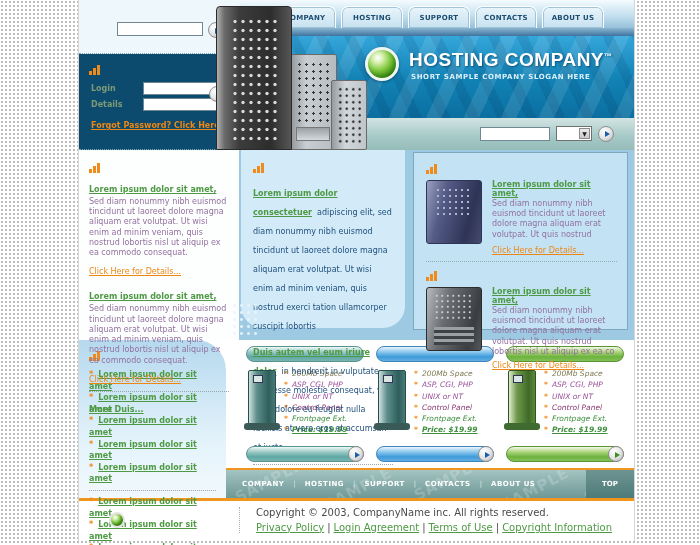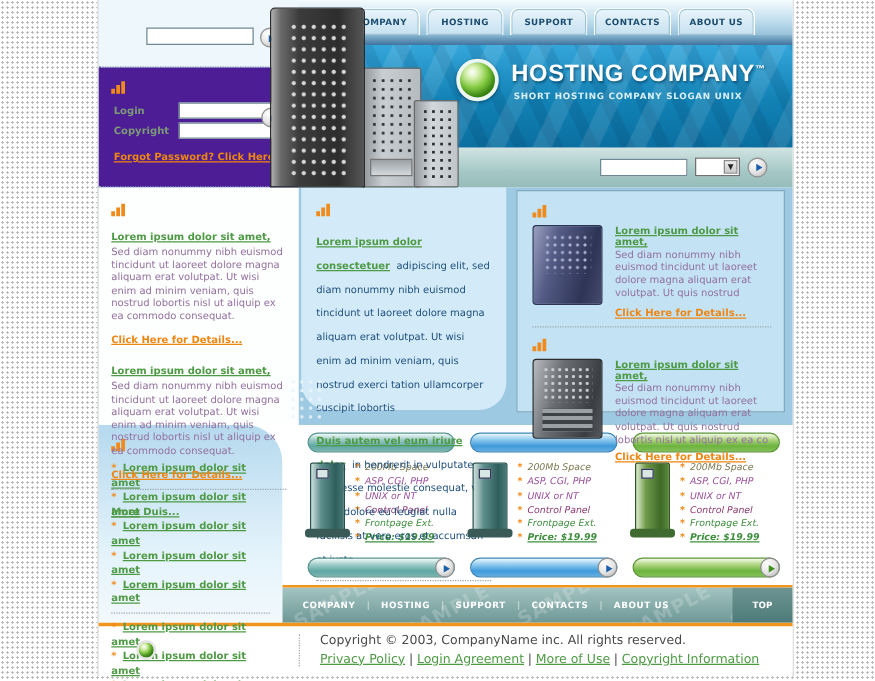--- a/index.html
+++ b/index.html
@@ -18,21 +18,21 @@
   
   .row1 { position:relative; height:150px; display:flex; }
   .col-left { width:160px; display:flex; flex-direction:column; background:#d9ecf5; }
   .mini-search { height:54px; background:#eef7fb; border-bottom:1px dotted #7fa8bc; padding:22px 0 0 38px; display:flex; align-items:flex-start; gap:5px; }
   .tinput { width:86px; height:14px; border:1px solid #6f8894; background:#fff; font-size:9px; padding:0 2px; }
   .rbtn { width:16px; height:16px; border-radius:50%; border:1px solid #8f8f8f;
     background:radial-gradient(circle at 35% 30%, #ffffff, #e2e2e2 55%, #a8a8a8 100%);
     position:relative; flex:none; cursor:pointer; }
   .rbtn::after { content:""; position:absolute; left:6px; top:4.5px; width:0; height:0;
     border-left:5px solid #1c5fa8; border-top:3.5px solid transparent; border-bottom:3.5px solid transparent; }
-  .login-panel { flex:1; background:#4c1d95; padding:6px 0 12px 10px; position:relative; border-bottom:1px dotted #7fa8bc; }
+  .login-panel { flex:1; background:#0c4a6e; padding:6px 0 12px 10px; position:relative; border-bottom:1px dotted #7fa8bc; }
   .stairs { width:13px; height:11px; display:inline-block;
     background:
       linear-gradient(#f08a1a,#f08a1a) 0 100%/3px 4px no-repeat,
       linear-gradient(#f08a1a,#f08a1a) 4px 100%/3px 7px no-repeat,
       linear-gradient(#f08a1a,#f08a1a) 8px 100%/3px 10px no-repeat; }
   .lrow { display:flex; align-items:center; margin:3px 0 0 2px; width:128px; }
   .lrow label { font-size:8px; color:#7d9a78; font-weight:bold; width:52px; flex:none; }
   .lrow input { flex:1; min-width:0; height:13px; border:1px solid #6f8894; background:#fff; font-size:9px; }
   .login-rbtn { position:absolute; right:14px; top:32px; }
   .forgot { display:block; margin:10px 0 0 2px; font-size:8px; font-weight:bold; color:#ee8613; text-decoration:underline; }
@@ -75,21 +75,21 @@
   .srv-sm { position:absolute; left:252px; top:80px; width:36px; height:70px; z-index:5;
     border:1px solid #6a6a6a; border-radius:2px;
     background:linear-gradient(90deg,#969b9f,#d2d7db 40%,#c0c5c9); }
   .srv-sm::before { content:""; position:absolute; left:5px; right:5px; top:5px; bottom:5px;
     background-image:radial-gradient(circle,#2d2d2d 1px, transparent 1.4px); background-size:6.5px 6.5px; }
   
   .row2 { height:190px; display:flex; background:#9ec9e2; position:relative; }
   .news-col { width:160px; background:#fdfefe; padding:8px 10px 0 10px; }
   .g-link { color:#4e9a44; text-decoration:underline; font-size:8px; font-weight:bold; }
   .body-purple { font-size:8px; color:#93719f; line-height:1.28; margin:1px 0 1px 0; }
-  .o-link { color:#ee8613; text-decoration:underline; font-size:8px; font-weight:bold; }
+  .o-link { color:#ee8613; text-decoration:underline; font-size:8px; font-weight:normal; }
   .dotsep { border-top:1px dotted #9aa8ae; margin:5px 0; }
   .more-link { display:inline-block; margin-top:2px; }
   .mid-wrap { width:170px; padding:0 4px 12px 2px; }
   .mid-panel { height:100%; background:#d3ebf8; border-radius:0 0 22px 22px; padding:8px 12px 0 12px; }
   .body-navy { font-size:8px; color:#1f4f7d; line-height:1.3; }
   .mid-details { text-align:center; margin-top:4px; }
   .right-wrap { flex:1; padding:2px 6px 10px 4px; }
   .right-panel { height:100%; background:#c3e3f5; border:1px solid #7fa9bd; padding:6px 10px 0 12px; }
   .prod { display:flex; gap:10px; margin-top:2px; }
   .prod-img1 { width:56px; height:64px; flex:none; border-radius:3px; border:1px solid #2e3456; position:relative;
@@ -167,41 +167,41 @@
         <input class="tinput" type="text" style="">
         <span class="rbtn"></span>
       </div>
       <div class="login-panel">
         <span class="stairs"></span>
         <div class="lrow">
           <label>Login</label>
           <input type="text" style="">
         </div>
         <div class="lrow">
-          <label>Copyright</label>
+          <label>Details</label>
           <input type="password" style="">
         </div>
         <span class="rbtn login-rbtn"></span>
         <a class="forgot">Forgot Password? Click Here...</a>
       </div>
     </div>
 
     <div class="header">
       <div class="tabsbar">
         <div class="tab">COMPANY</div>
         <div class="tab">HOSTING</div>
         <div class="tab">SUPPORT</div>
         <div class="tab">CONTACTS</div>
         <div class="tab">ABOUT US</div>
       </div>
       <div class="strip"></div>
       <div class="banner">
         <span class="b-sphere"></span>
         <div class="b-title"><span>HOSTING COMPANY</span><span class="b-tm">™</span></div>
-        <div class="b-slogan">SHORT HOSTING COMPANY SLOGAN UNIX</div>
+        <div class="b-slogan">SHORT SAMPLE COMPANY SLOGAN HERE</div>
       </div>
       <div class="sb-outer">
         <div class="sb-inner">
           <input class="tinput" style="width: 70px;" type="text">
           <span class="selbox">
               <span class="selarrow">▼</span>
             </span>
           <span class="rbtn"></span>
         </div>
       </div>
@@ -372,18 +372,18 @@
   </div>
 
   <div class="footer">
     <div class="f-logo-cell">
       <span class="f-sphere"></span>
     </div>
     <div class="f-div"></div>
     <div class="f-copy">
       <div>Copyright © 2003, CompanyName inc. All rights reserved.</div>
       <div class="f-links">
-        <a>Privacy Policy</a><span class="fsep">|</span><a>Login Agreement</a><span class="fsep">|</span><a>More of Use</a><span class="fsep">|</span><a>Copyright Information</a>
+        <a>Privacy Policy</a><span class="fsep">|</span><a>Login Agreement</a><span class="fsep">|</span><a>Terms of Use</a><span class="fsep">|</span><a>Copyright Information</a>
       </div>
     </div>
   </div>
 
 </div>
 
 </body></html>

